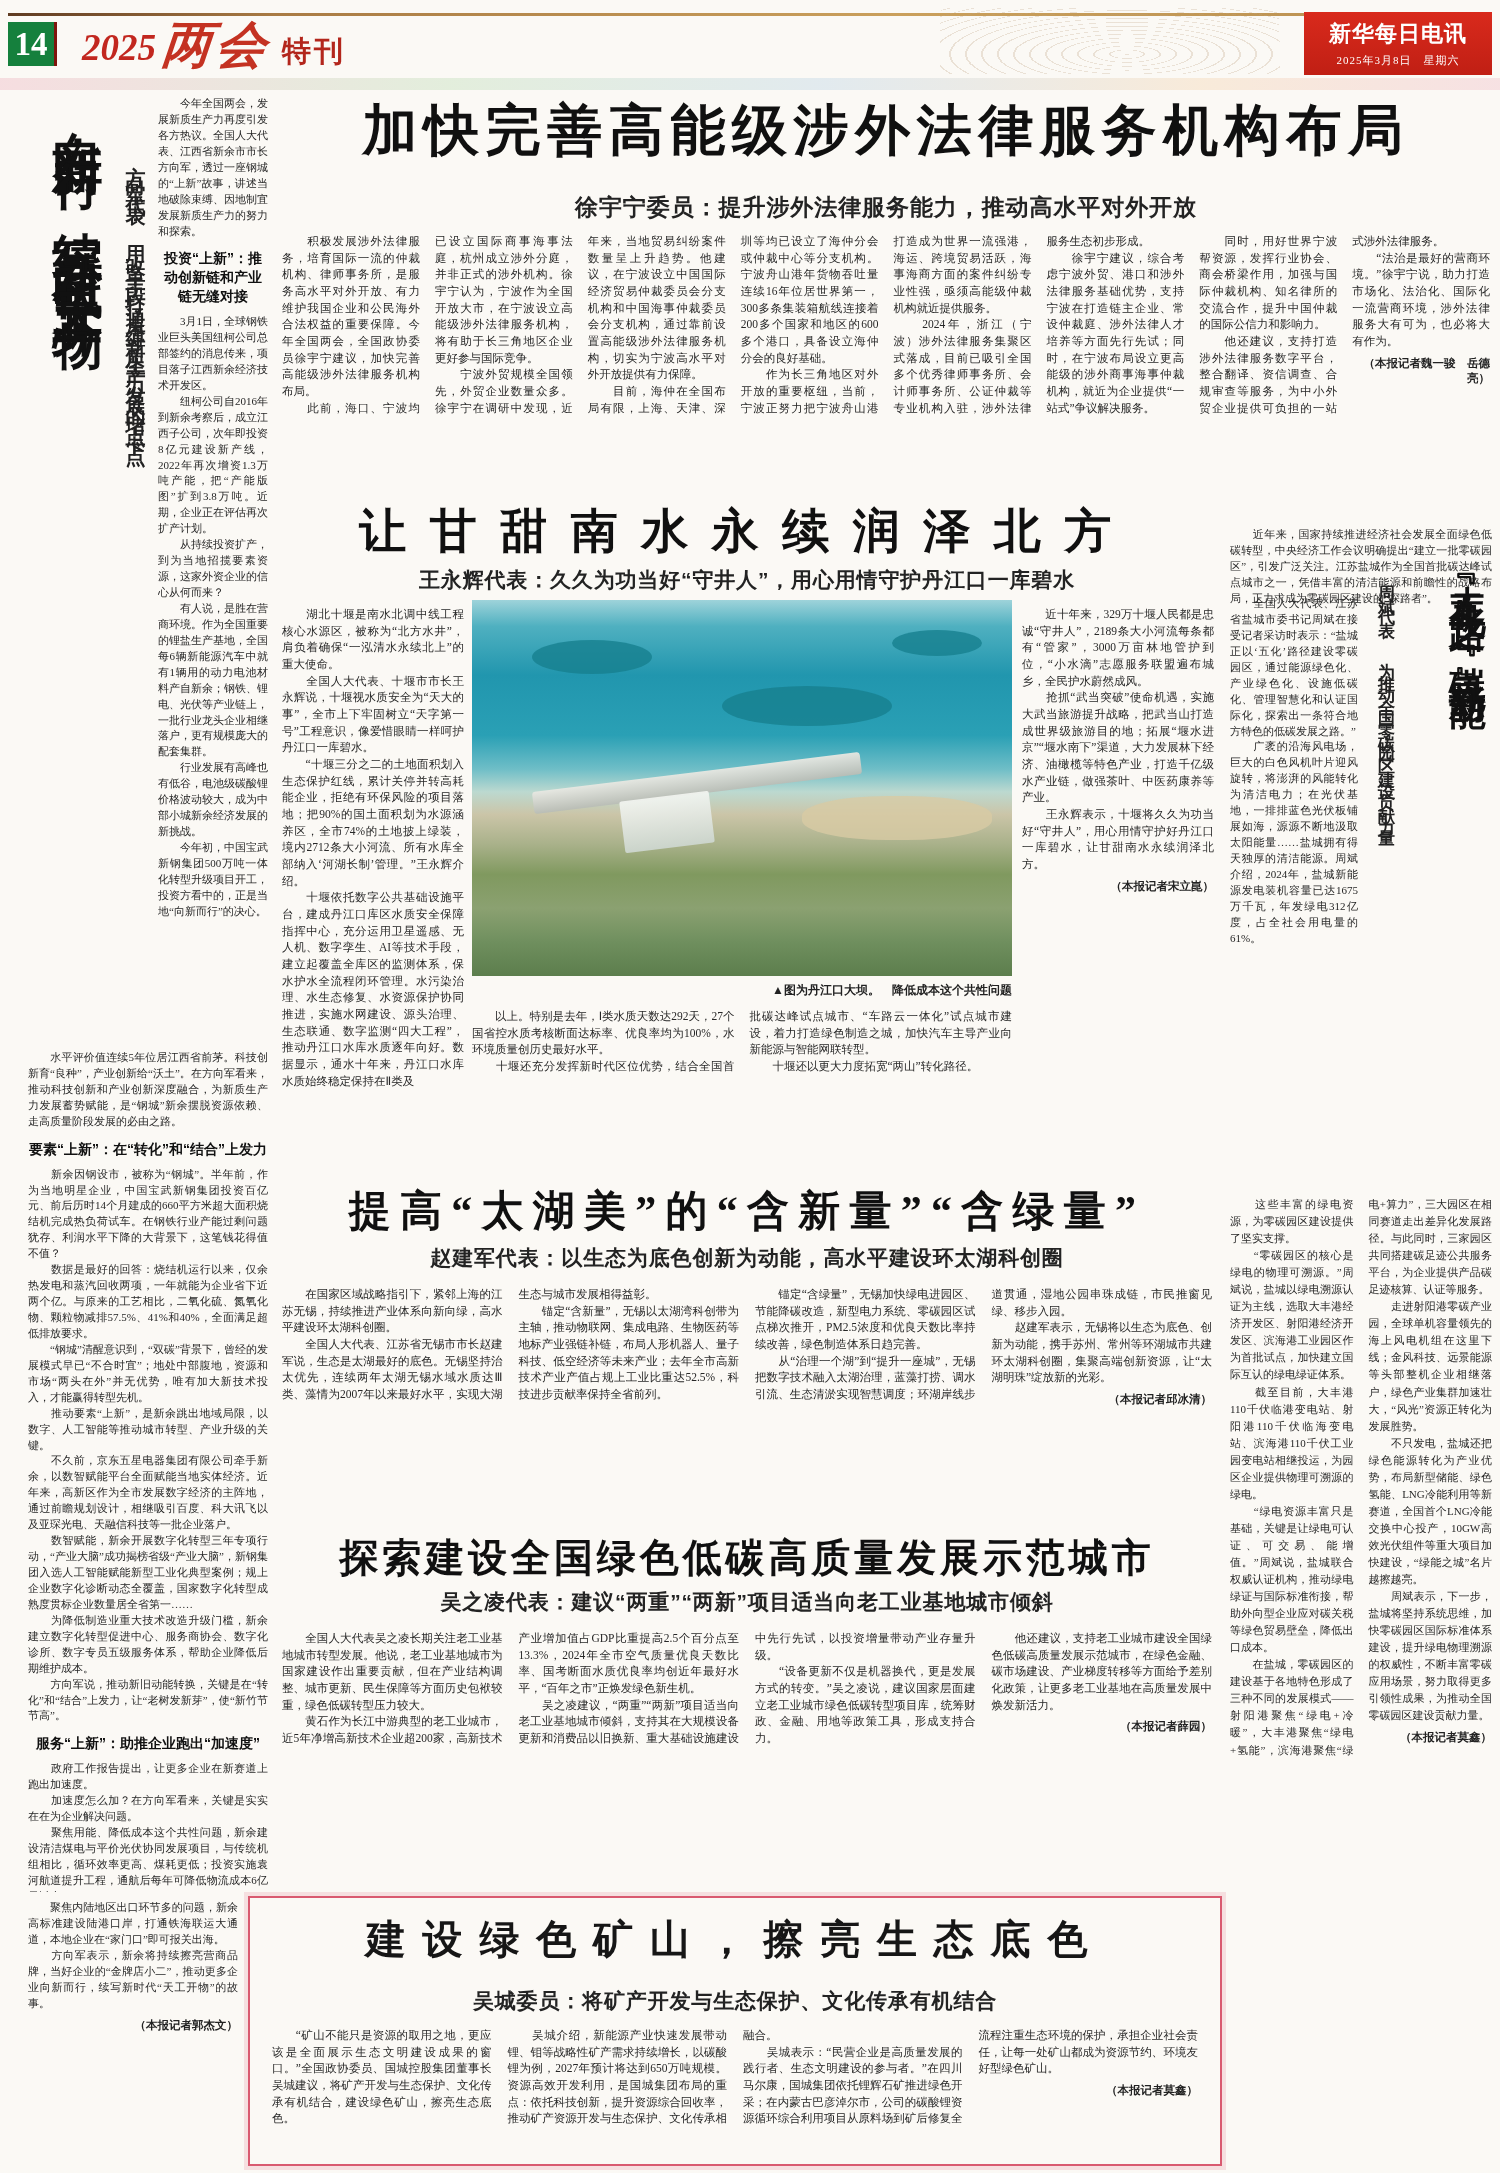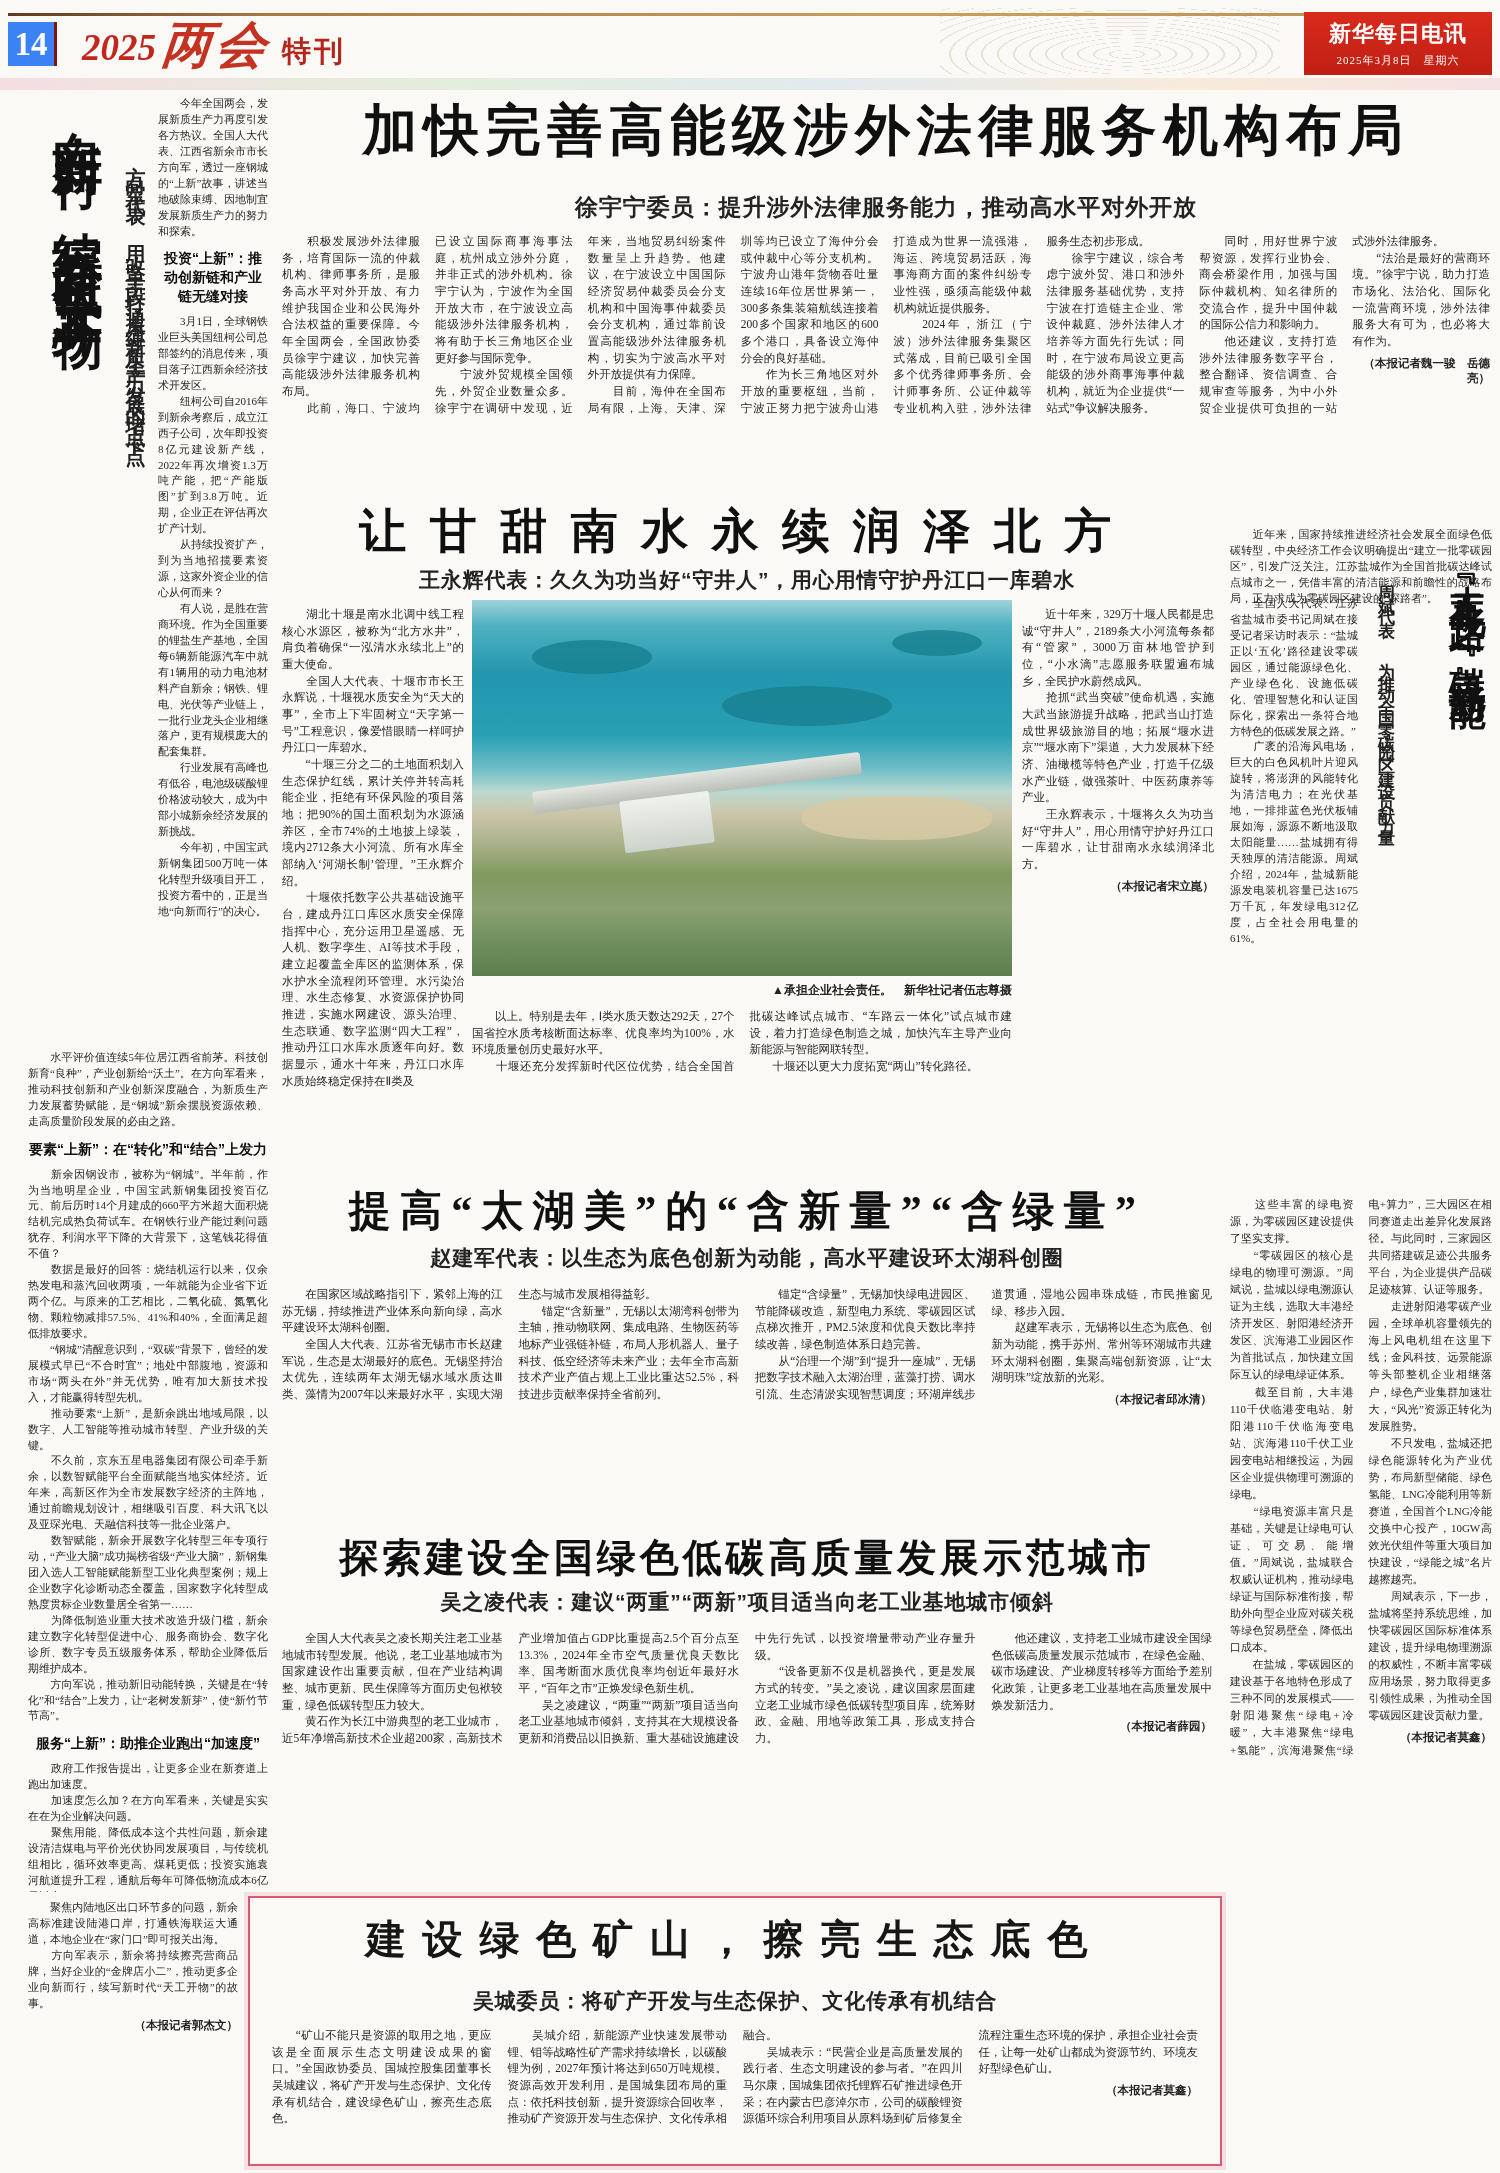--- a/index.html
+++ b/index.html
@@ -1,21 +1,21 @@
 <!DOCTYPE html>
 <html><head>
 <meta charset="utf-8">
 <style>
   html,body{margin:0;padding:0;background:#e8e4dc;}
   #page{position:relative;width:1500px;height:2173px;margin:0 auto;background:#fbf9f5;
         font-family:"Liberation Serif",serif;color:#1d1d1d;overflow:hidden;}
   .abs{position:absolute;}
   
   .topline{background:linear-gradient(90deg,#5f3b22,#a97b44 18%,#caa05c 60%,#b98f50);height:3px;}
-  .pageno{background:#3b82f6;color:#fff;font-family:"Liberation Serif",serif;font-weight:900;
+  .pageno{background:#15803d;color:#fff;font-family:"Liberation Serif",serif;font-weight:900;
           font-size:33px;text-align:center;line-height:44px;border-right:3px solid #7e150e;}
   .ed-year{color:#c2271f;font-weight:900;font-style:italic;font-size:37px;font-family:"Liberation Serif",serif;}
   .ed-name{color:#c43222;font-weight:900;font-style:italic;font-size:50px;transform:skewX(-5deg);
            font-family:"Liberation Serif",serif;letter-spacing:4px;}
   .ed-suffix{color:#b3261c;font-weight:900;font-size:29px;letter-spacing:3px;font-family:"Liberation Sans",sans-serif;}
   .ripples{background:repeating-radial-gradient(ellipse at 55% 70%, rgba(190,162,130,.5) 0 2px, rgba(250,246,240,0) 2px 16px);opacity:.55;border-radius:6px;}
   .masthead{background:linear-gradient(180deg,#d92a1c,#c01f14);color:#fff;text-align:center;padding-top:7px;}
   .masthead .mh-title{font-size:22px;font-weight:900;letter-spacing:1px;}
   .masthead .mh-date{font-size:11px;margin-top:4px;letter-spacing:1px;}
   .pastel{background:linear-gradient(90deg,rgba(236,170,185,.35),rgba(176,214,168,.32) 30%,rgba(168,200,224,.3) 55%,rgba(242,204,160,.32) 80%,rgba(236,170,185,.3));}
@@ -136,21 +136,21 @@
   </div>
 
   <div class="abs photo" style="left:472px;top:600px;width:540px;height:376px;">
     <div class="ph-island" style="left:60px;top:40px;width:120px;height:34px;"></div>
     <div class="ph-island" style="left:250px;top:86px;width:170px;height:40px;"></div>
     <div class="ph-island" style="left:420px;top:30px;width:90px;height:26px;"></div>
     <div class="ph-dam" style="left:60px;top:172px;width:330px;height:22px;"></div>
     <div class="ph-spill" style="left:150px;top:196px;width:90px;height:52px;"></div>
     <div class="ph-sand" style="left:330px;top:196px;width:190px;height:44px;"></div>
   </div>
-  <div class="abs caption" style="left:472px;top:982px;width:540px;">▲承担企业社会责任。　新华社记者伍志尊摄</div>
+  <div class="abs caption" style="left:472px;top:982px;width:540px;">▲图为丹江口大坝。　降低成本这个共性问题</div>
 
   <div class="abs clip" style="left:472px;top:1008px;width:540px;height:154px;">
     <div class="cols2" style="height:100%;">
       <div class="body-text">　　以上。特别是去年，Ⅰ类水质天数达292天，27个国省控水质考核断面达标率、优良率均为100%，水环境质量创历史最好水平。
 　　十堰还充分发挥新时代区位优势，结合全国首批碳达峰试点城市、“车路云一体化”试点城市建设，着力打造绿色制造之城，加快汽车主导产业向新能源与智能网联转型。
 　　十堰还以更大力度拓宽“两山”转化路径。</div>
     </div>
   </div>
 
   <div class="abs clip" style="left:1022px;top:606px;width:192px;height:556px;">

